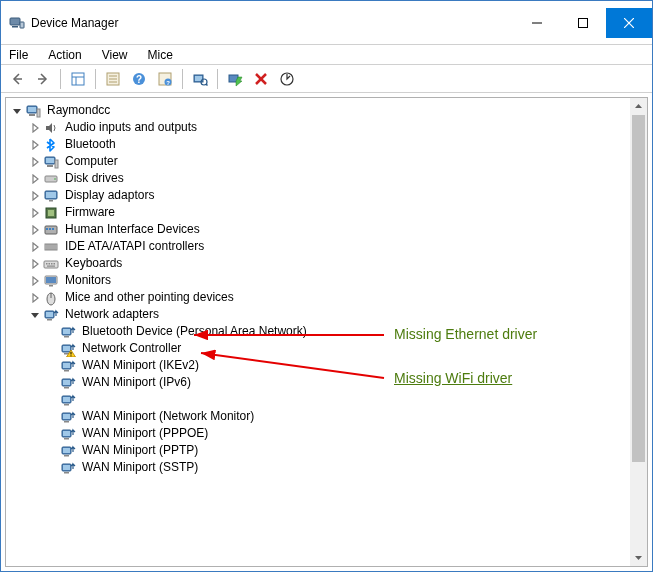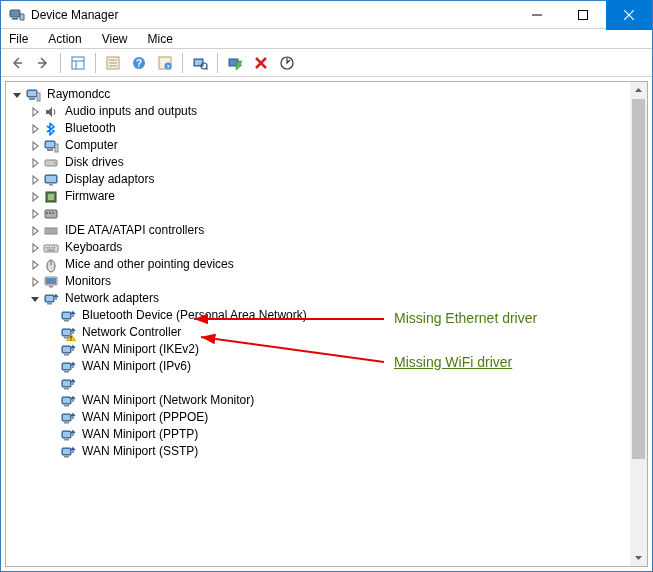--- a/index.html
+++ b/index.html
@@ -16,21 +16,21 @@
   .window {
     width: 653px;
     height: 572px;
     border: 1px solid #3a7ac0;
     background: #fff;
     display: flex;
     flex-direction: column;
   }
   
   .titlebar {
-    height: 28px;
+    height: 44px;
     background: #fff;
     display: flex;
     align-items: center;
     border-bottom: 1px solid #d0d0d0;
   }
   .titlebar .app-icon {
     width: 16px; height: 16px;
     margin: 0 6px 0 8px;
     display:inline-block;
   }
@@ -381,20 +381,21 @@
               </svg>
             </span>
             <span class="node-icon">
               <svg width="16" height="16" viewBox="0 0 16 16">
                 <rect x="2" y="4" width="12" height="8" rx="1" fill="#b0b0b0" stroke="#606060"></rect>
                 <rect x="3" y="6" width="2" height="2" fill="#4080c0"></rect>
                 <rect x="6" y="6" width="2" height="2" fill="#4080c0"></rect>
                 <rect x="9" y="6" width="2" height="2" fill="#4080c0"></rect>
               </svg>
             </span>
+            <span class="node-label">Human Interface Devices</span>
           </div>
           <div class="node">
             <span class="indent" style="width:18px"></span>
             <span class="expander">
               <svg width="10" height="10">
                 <path d="M3 1 L8 5 L3 9 Z" fill="none" stroke="#808080" stroke-width="1.2"></path>
               </svg>
             </span>
             <span class="node-icon">
               <svg width="16" height="16" viewBox="0 0 16 16">
@@ -429,41 +430,41 @@
           </div>
           <div class="node">
             <span class="indent" style="width:18px"></span>
             <span class="expander">
               <svg width="10" height="10">
                 <path d="M3 1 L8 5 L3 9 Z" fill="none" stroke="#808080" stroke-width="1.2"></path>
               </svg>
             </span>
             <span class="node-icon">
               <svg width="16" height="16" viewBox="0 0 16 16">
-                <ellipse cx="8" cy="9" rx="4" ry="6" fill="#ddd" stroke="#666"></ellipse>
-                <line x1="8" y1="3" x2="8" y2="8" stroke="#666"></line>
-              </svg>
-            </span>
-            <span class="node-label">Mice and other pointing devices</span>
-          </div>
-          <div class="node">
-            <span class="indent" style="width:18px"></span>
-            <span class="expander">
-              <svg width="10" height="10">
-                <path d="M3 1 L8 5 L3 9 Z" fill="none" stroke="#808080" stroke-width="1.2"></path>
-              </svg>
-            </span>
-            <span class="node-icon">
-              <svg width="16" height="16" viewBox="0 0 16 16">
                 <rect x="2" y="3" width="12" height="8" rx="1" fill="#ddd" stroke="#888"></rect>
                 <rect x="3" y="4" width="10" height="6" fill="#5a8ac0"></rect>
                 <rect x="6" y="12" width="4" height="1.5" fill="#888"></rect>
               </svg>
             </span>
             <span class="node-label">Monitors</span>
+          </div>
+          <div class="node">
+            <span class="indent" style="width:18px"></span>
+            <span class="expander">
+              <svg width="10" height="10">
+                <path d="M3 1 L8 5 L3 9 Z" fill="none" stroke="#808080" stroke-width="1.2"></path>
+              </svg>
+            </span>
+            <span class="node-icon">
+              <svg width="16" height="16" viewBox="0 0 16 16">
+                <ellipse cx="8" cy="9" rx="4" ry="6" fill="#ddd" stroke="#666"></ellipse>
+                <line x1="8" y1="3" x2="8" y2="8" stroke="#666"></line>
+              </svg>
+            </span>
+            <span class="node-label">Mice and other pointing devices</span>
           </div>
           <div class="node">
             <span class="indent" style="width:18px"></span>
             <span class="expander">
               <svg width="10" height="10">
                 <path d="M1 3 L9 3 L5 8 Z" fill="#404040"></path>
               </svg>
             </span>
             <span class="node-icon">
               <svg width="16" height="16" viewBox="0 0 16 16">

